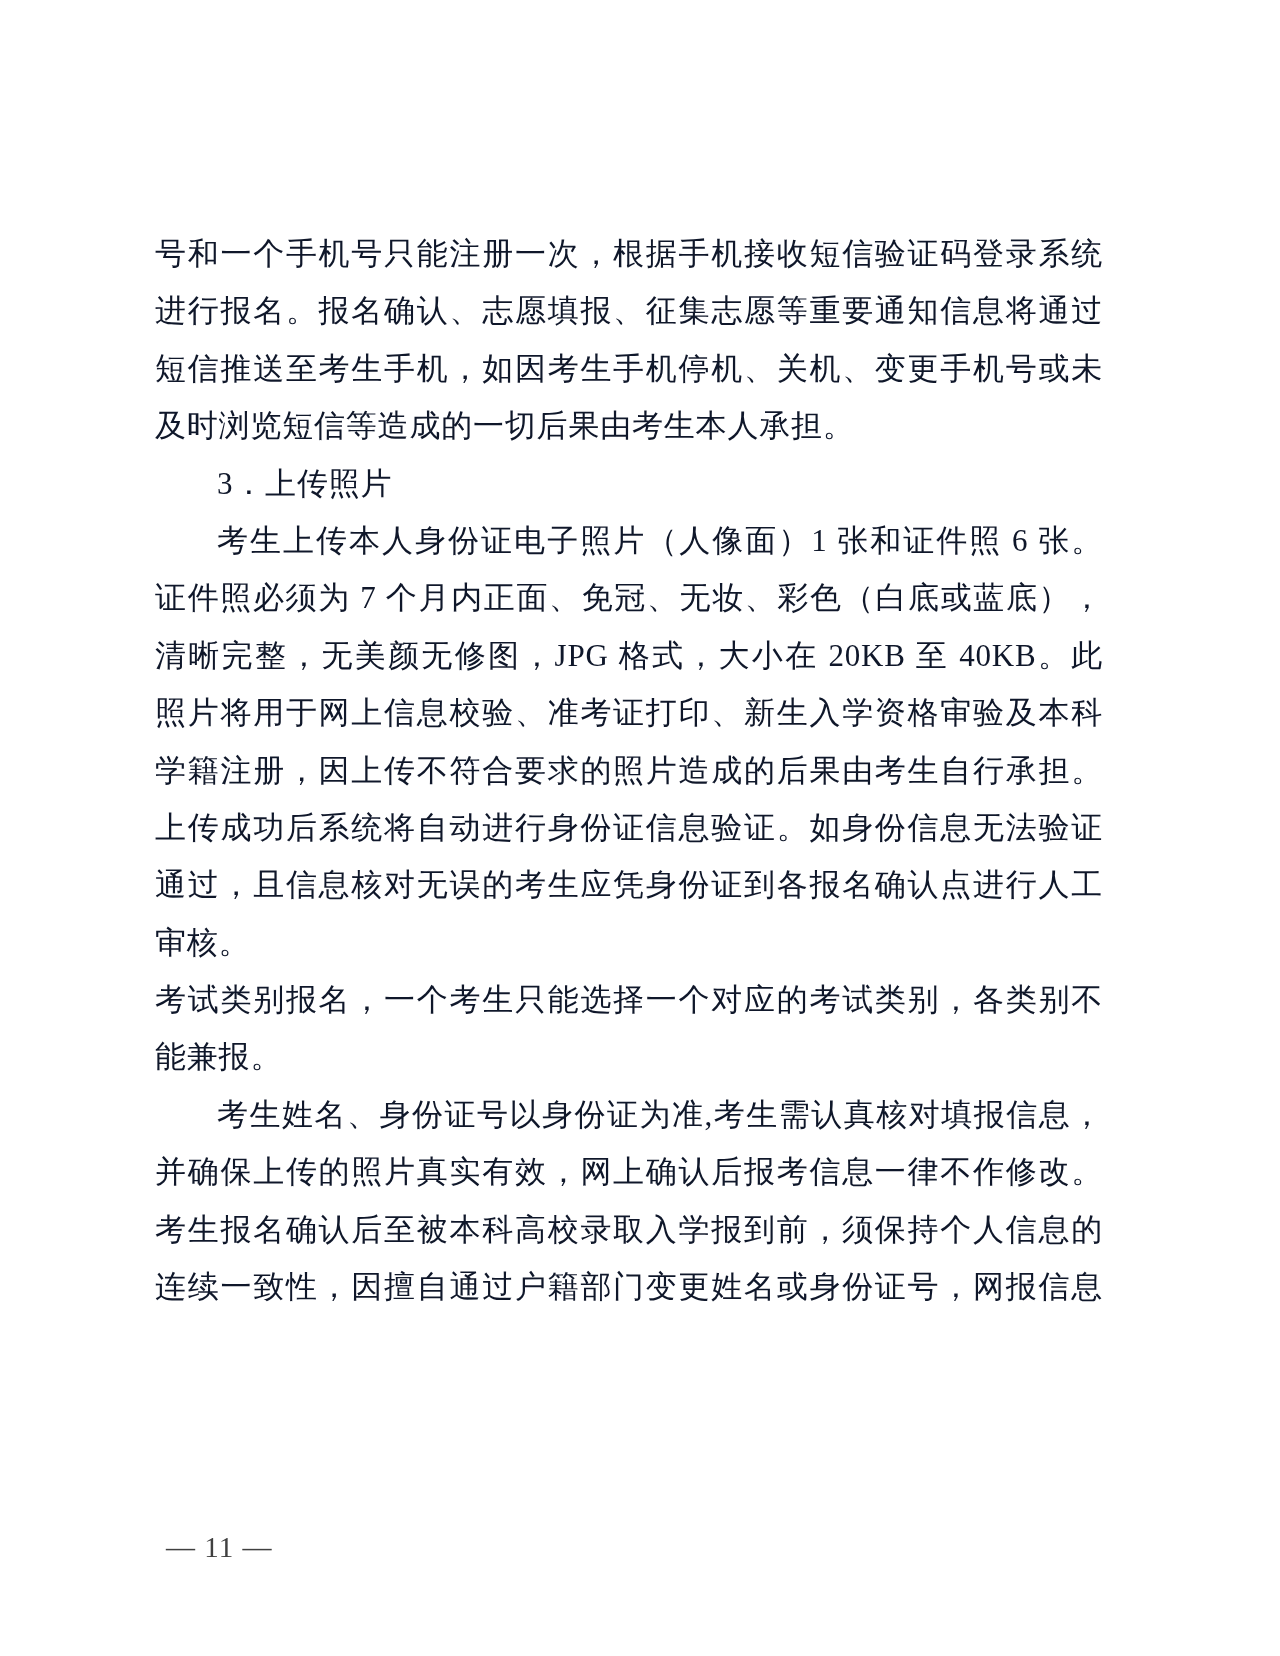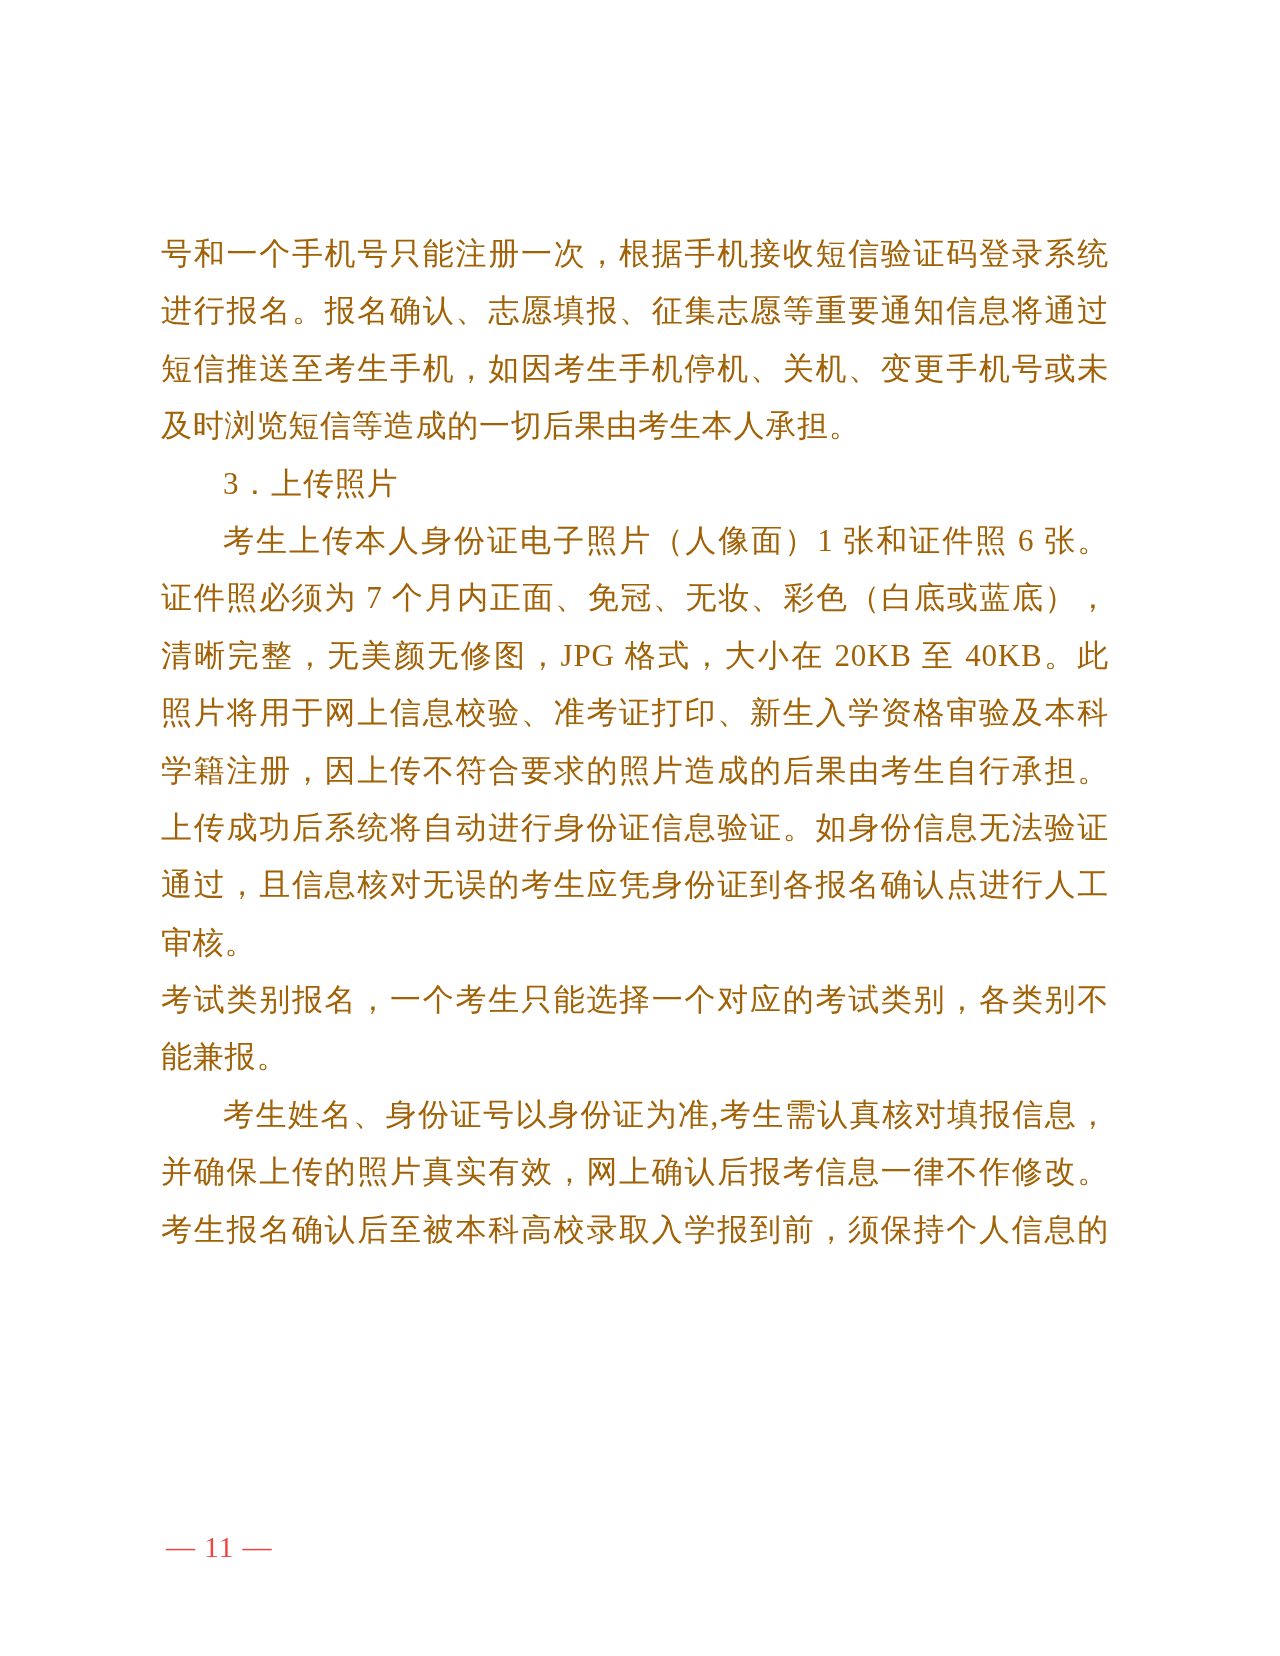--- a/index.html
+++ b/index.html
@@ -5,39 +5,39 @@
   html, body { margin: 0; padding: 0; }
   body {
     width: 1280px;
     height: 1656px;
     background: #ffffff;
     position: relative;
     overflow: hidden;
   }
   .doc-body {
     position: absolute;
-    left: 161px;
+    left: 155px;
     top: 225px;
     width: 948px;
     font-family: "Liberation Serif", "DejaVu Serif", serif;
     font-size: 31px;
     line-height: 57.4px;
-    color: #a16207;
+    color: #0f172a;
     letter-spacing: 0.8px;
   }
   .ln { height: 57.4px; }
   .j  { text-align: justify; text-align-last: justify; }
   .ind { text-indent: 62px; }
   .page-number {
     position: absolute;
     left: 166px;
     top: 1531px;
     font-family: "Liberation Serif", "DejaVu Serif", serif;
     font-size: 29px;
-    color: #ef4444;
+    color: #404040;
     letter-spacing: 1px;
   }
 </style>
 </head>
 <body>
 
 <div class="doc-body">
   <div class="ln j">号和一个手机号只能注册一次，根据手机接收短信验证码登录系统</div>
   <div class="ln j">进行报名。报名确认、志愿填报、征集志愿等重要通知信息将通过</div>
   <div class="ln j">短信推送至考生手机，如因考生手机停机、关机、变更手机号或未</div>
@@ -49,15 +49,16 @@
   <div class="ln j">照片将用于网上信息校验、准考证打印、新生入学资格审验及本科</div>
   <div class="ln j">学籍注册，因上传不符合要求的照片造成的后果由考生自行承担。</div>
   <div class="ln j">上传成功后系统将自动进行身份证信息验证。如身份信息无法验证</div>
   <div class="ln j">通过，且信息核对无误的考生应凭身份证到各报名确认点进行人工</div>
   <div class="ln">审核。</div>
   <div class="ln j">考试类别报名，一个考生只能选择一个对应的考试类别，各类别不</div>
   <div class="ln">能兼报。</div>
   <div class="ln ind j">考生姓名、身份证号以身份证为准,考生需认真核对填报信息，</div>
   <div class="ln j">并确保上传的照片真实有效，网上确认后报考信息一律不作修改。</div>
   <div class="ln j">考生报名确认后至被本科高校录取入学报到前，须保持个人信息的</div>
+  <div class="ln j">连续一致性，因擅自通过户籍部门变更姓名或身份证号，网报信息</div>
 </div>
 
 <div class="page-number">— 11 —</div>
 
 </body></html>

